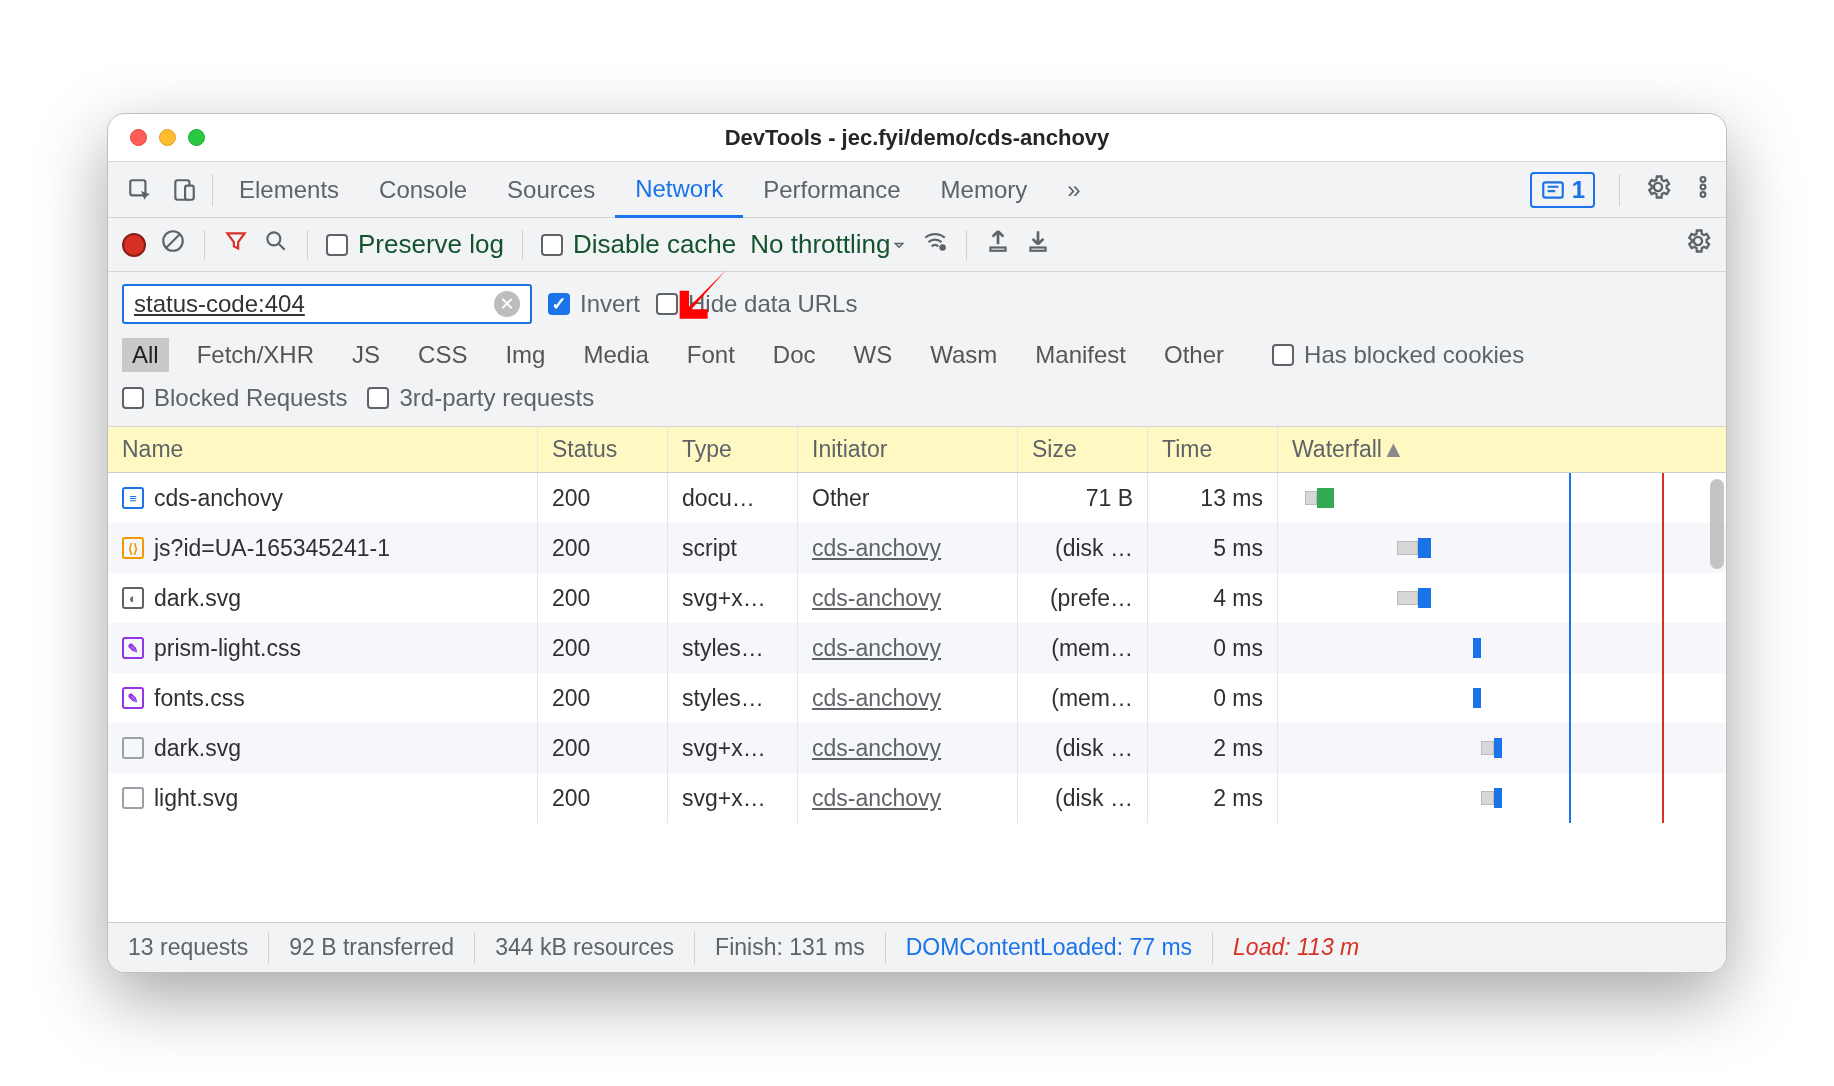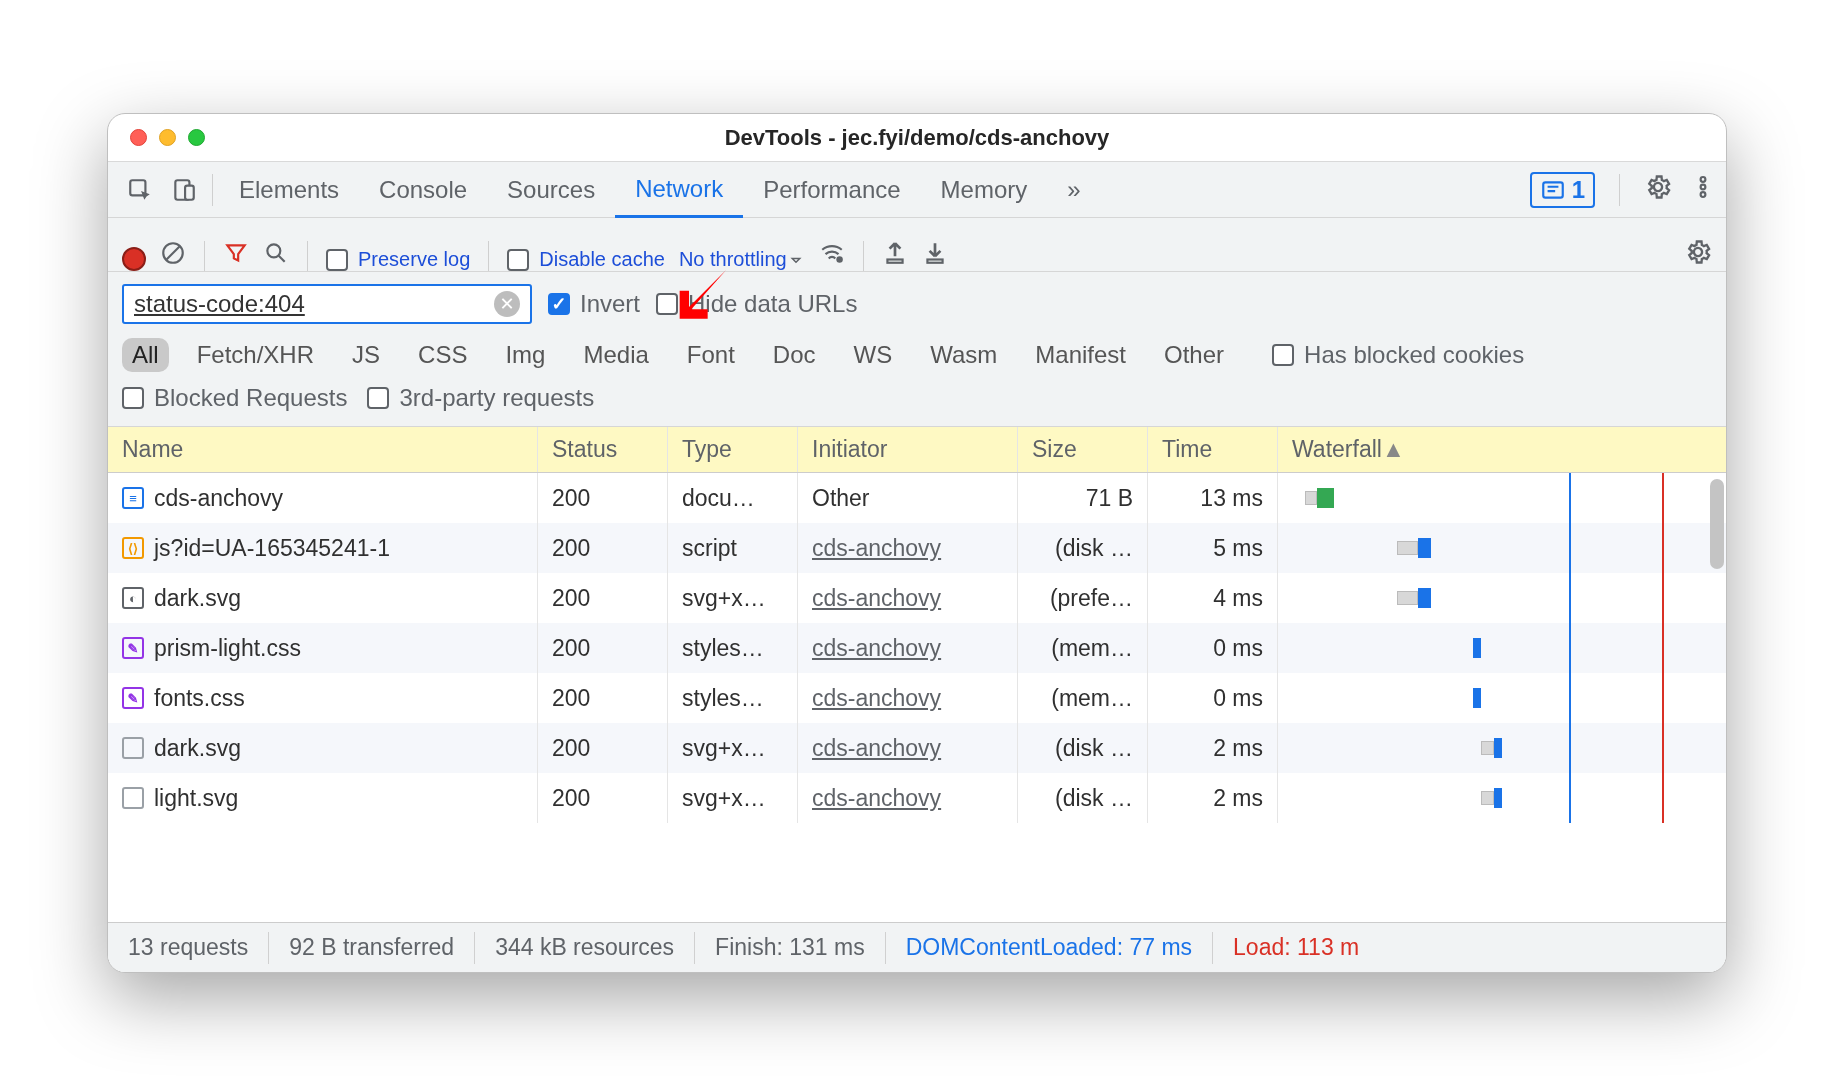--- a/index.html
+++ b/index.html
@@ -18,38 +18,38 @@
   
   .tabrow{height:56px;display:flex;align-items:center;border-bottom:1px solid #d6d6d6;color:#555;font-size:24px;padding:0 10px;background:#f1f3f4;position:relative;}
   .tabrow .ico{width:44px;display:flex;align-items:center;justify-content:center;}
   .tabrow .vsep{width:1px;height:32px;background:#cfcfcf;margin:0 6px;}
   .tabitem{padding:0 20px;line-height:56px;cursor:default;color:#5f6368;}
   .tabitem.active{color:#1a73e8;border-bottom:3px solid #1a73e8;line-height:53px;}
   .tabrow .right{margin-left:auto;display:flex;align-items:center;gap:18px;}
   .badge{display:flex;align-items:center;gap:6px;border:2px solid #1a73e8;border-radius:4px;padding:2px 8px;color:#1a73e8;font-weight:600;}
   .svgico{width:26px;height:26px;stroke:#5f6368;fill:none;stroke-width:2;}
   
-  .toolbar{height:54px;display:flex;align-items:flex-end;gap:14px;padding:0 14px;border-bottom:1px solid #d6d6d6;color:#1d4ed8;font-size:20px;background:#f1f3f4;}
+  .toolbar{height:54px;display:flex;align-items:center;gap:14px;padding:0 14px;border-bottom:1px solid #d6d6d6;color:#14532d;font-size:26px;background:#f1f3f4;}
   .rec{width:24px;height:24px;border-radius:50%;background:#d93025;border:2px solid #8a1e17;}
   .toolbar .vsep{width:1px;height:30px;background:#cfcfcf;margin:0 4px;}
   .funnel{stroke:#d93025;}
   .ck{display:flex;align-items:center;gap:10px;}
   .ckbox{width:22px;height:22px;border:2px solid #5f6368;border-radius:4px;display:inline-flex;align-items:center;justify-content:center;background:#fff;}
   .ckbox.on{background:#1a73e8;border-color:#1a73e8;}
   .ckbox.on::after{content:"✓";color:#fff;font-size:18px;font-weight:700;}
   .throttling{display:flex;align-items:center;}
   
   .filterrow{padding:10px 14px 0;border-bottom:1px solid #d6d6d6;color:#5f6368;font-size:24px;background:#f1f3f4;position:relative;}
   .filterline1{display:flex;align-items:center;gap:16px;height:44px;}
   .filterinput{width:410px;height:40px;border:2px solid #1a73e8;border-radius:3px;display:flex;align-items:center;padding:0 10px;background:#fff;color:#333;}
   .filterinput input{border:0;outline:0;flex:1;font-size:24px;color:#333;text-decoration:underline;}
   .clearx{width:26px;height:26px;border-radius:50%;background:#bdbdbd;color:#fff;font-size:18px;display:flex;align-items:center;justify-content:center;}
   .redarrow{position:absolute;left:560px;top:-14px;width:70px;height:70px;color:#ff0000;z-index:10;}
   .filterline2{display:flex;align-items:center;flex-wrap:wrap;gap:18px;padding:12px 0;}
-  .pill{padding:3px 10px;border-radius:10px;color:#555;}
+  .pill{padding:3px 10px;border-radius:0;color:#555;}
   .pill.on{background:#c9c9c9;color:#222;}
   .filterline3{display:flex;align-items:center;gap:20px;padding:0 0 14px;}
   
   .table{flex:1;display:flex;flex-direction:column;overflow:hidden;font-size:23px;color:#303030;}
   .thead,.trow{display:grid;grid-template-columns:430px 130px 130px 220px 130px 130px 1fr;align-items:center;}
   .thead{height:46px;background:#fef9c3;border-bottom:1px solid #ccc;color:#5f6368;position:relative;}
   .th,.td{padding:0 14px;white-space:nowrap;overflow:hidden;text-overflow:ellipsis;border-right:1px solid #e5e5e5;height:100%;display:flex;align-items:center;}
   .th:last-child,.td:last-child{border-right:0;}
   .th.sort{}
   .tbody{overflow:auto;position:relative;}
@@ -72,21 +72,21 @@
   .vline{position:absolute;top:0;bottom:0;width:2px;}
   .vblue{background:#1a73e8;}
   .vred{background:#d93025;}
   .tbody-wrap{position:relative;flex:1;overflow:hidden;}
   .scrollbar{position:absolute;right:2px;top:6px;width:14px;height:90px;background:#c4c4c4;border-radius:7px;}
   
   .footer{height:50px;border-top:1px solid #ccc;display:flex;align-items:center;font-size:23px;color:#5f6368;background:#f1f3f4;}
   .footer .seg{padding:0 20px;border-right:1px solid #d0d0d0;height:32px;display:flex;align-items:center;}
   .footer .seg:last-child{border-right:0;}
   .dcl{color:#1a73e8;}
-  .load{color:#d93025;}
+  .load{color:#d93025;font-style:italic;}
   .ico28{width:28px;height:28px;}
 </style>
 </head>
 <body>
 
 <div class="shadow">
 <div class="window">
 
   <div class="titlebar">
     <div class="traffic">

